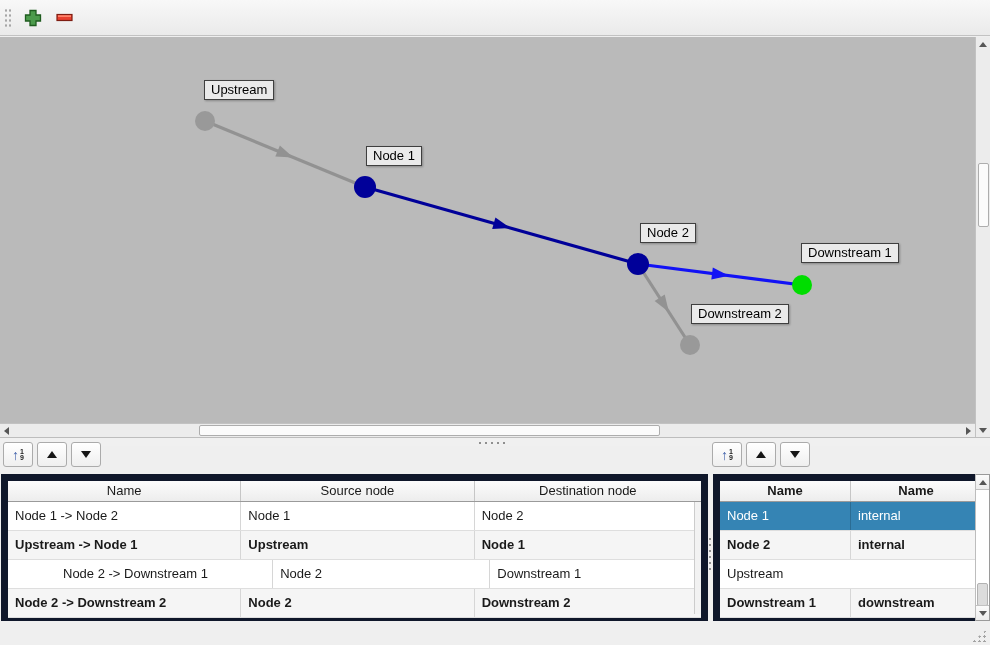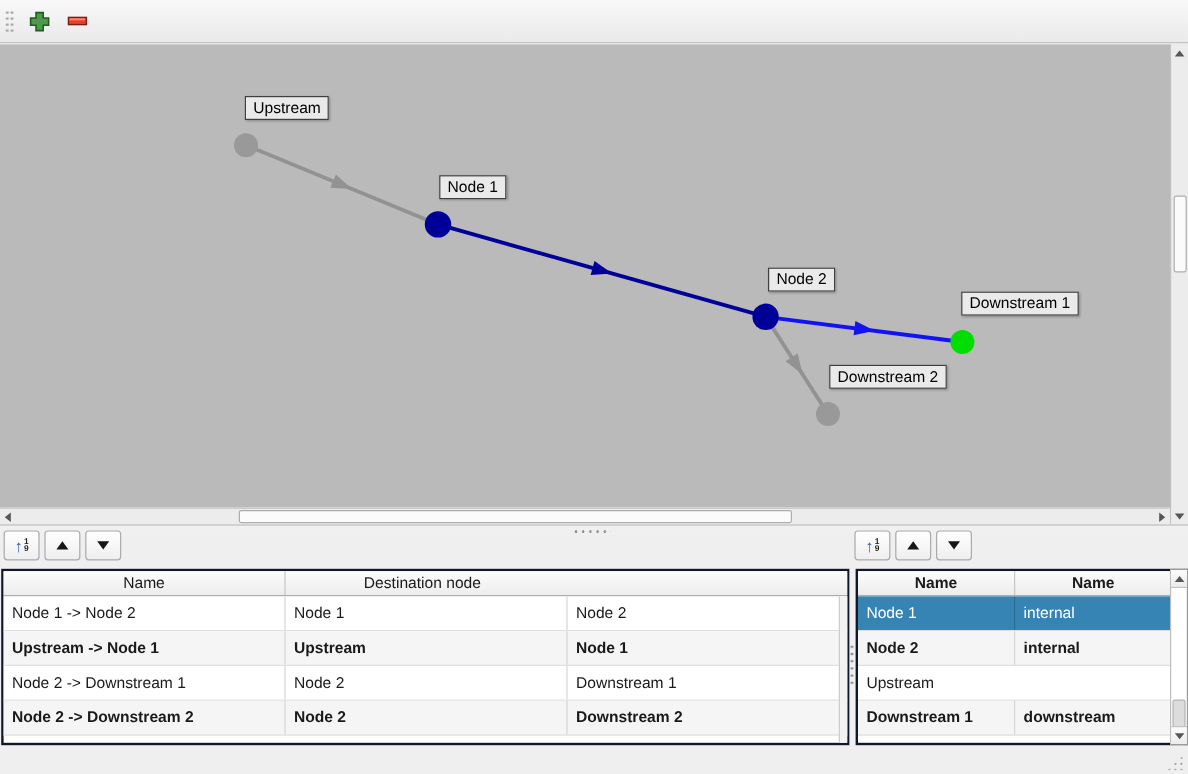--- a/index.html
+++ b/index.html
@@ -47,21 +47,21 @@
   .mini-btn{width:30px;height:25px;background:linear-gradient(#ffffff,#efefef);
     border:1px solid #ababab;border-radius:3px;display:flex;align-items:center;justify-content:center;
     padding:0;cursor:pointer;}
   .sort-icon{display:flex;align-items:center;gap:1px;}
   .sort-arrow{color:#3c5da8;font-weight:bold;font-size:14px;line-height:14px;}
   .sort-digits{display:flex;flex-direction:column;font-size:7px;line-height:6px;color:#222;font-weight:bold;}
   .tri-up{width:0;height:0;border-left:5px solid transparent;border-right:5px solid transparent;border-bottom:7px solid #161616;}
   .tri-down{width:0;height:0;border-left:5px solid transparent;border-right:5px solid transparent;border-top:7px solid #161616;}
 
   
-  .panel-table{position:absolute;top:474px;background:#ffffff;border:2px solid #0f172a;box-sizing:border-box;}
+  .panel-table{position:absolute;top:474px;background:#ffffff;border:7px solid #0f172a;box-sizing:border-box;}
   #edge-table{left:1px;width:707px;height:147px;}
   #node-table{left:713px;width:277px;height:147px;}
   .t-header{display:flex;height:21px;background:linear-gradient(#fcfcfc,#ededed);
     border-bottom:1px solid #9a9a9a;box-sizing:border-box;}
   .t-hcell{text-align:center;line-height:20px;border-right:1px solid #c6c6c6;box-sizing:border-box;
     overflow:hidden;white-space:nowrap;}
   .t-hcell:last-child{border-right:none;}
   .bold-header .t-hcell{font-weight:bold;}
   .t-row{display:flex;height:29px;border-bottom:1px solid #dedede;box-sizing:border-box;background:#fff;}
   .t-row.alt{background:#f5f5f5;font-weight:bold;}
@@ -183,34 +183,35 @@
       <span class="tri-up"></span>
     </button>
     <button class="mini-btn">
       <span class="tri-down"></span>
     </button>
   </div>
 
 <div id="edge-table" class="panel-table">
     <div class="t-header">
       <div class="t-hcell" style="width: 235px;">Name</div>
+      <div class="t-hcell" style="width: 235px;">Source node</div>
       <div class="t-hcell" style="width: 228px;">Destination node</div>
     </div>
     <div class="t-row">
       <div class="t-cell" style="width: 235px;">Node 1 -&gt; Node 2</div>
       <div class="t-cell" style="width: 235px;">Node 1</div>
       <div class="t-cell" style="width: 228px;">Node 2</div>
     </div>
     <div class="t-row alt">
       <div class="t-cell" style="width: 235px;">Upstream -&gt; Node 1</div>
       <div class="t-cell" style="width: 235px;">Upstream</div>
       <div class="t-cell" style="width: 228px;">Node 1</div>
     </div>
     <div class="t-row">
-      <div class="t-cell" style="width: 235px;">Node 2 -&gt; Downstream 1</div>
+      <div class="t-cell" style="width: 235px; margin-left: 48px;">Node 2 -&gt; Downstream 1</div>
       <div class="t-cell" style="width: 235px;">Node 2</div>
       <div class="t-cell" style="width: 228px;">Downstream 1</div>
     </div>
     <div class="t-row alt">
       <div class="t-cell" style="width: 235px;">Node 2 -&gt; Downstream 2</div>
       <div class="t-cell" style="width: 235px;">Node 2</div>
       <div class="t-cell" style="width: 228px;">Downstream 2</div>
     </div>
   <div class="t-gutter"></div>
 </div>

